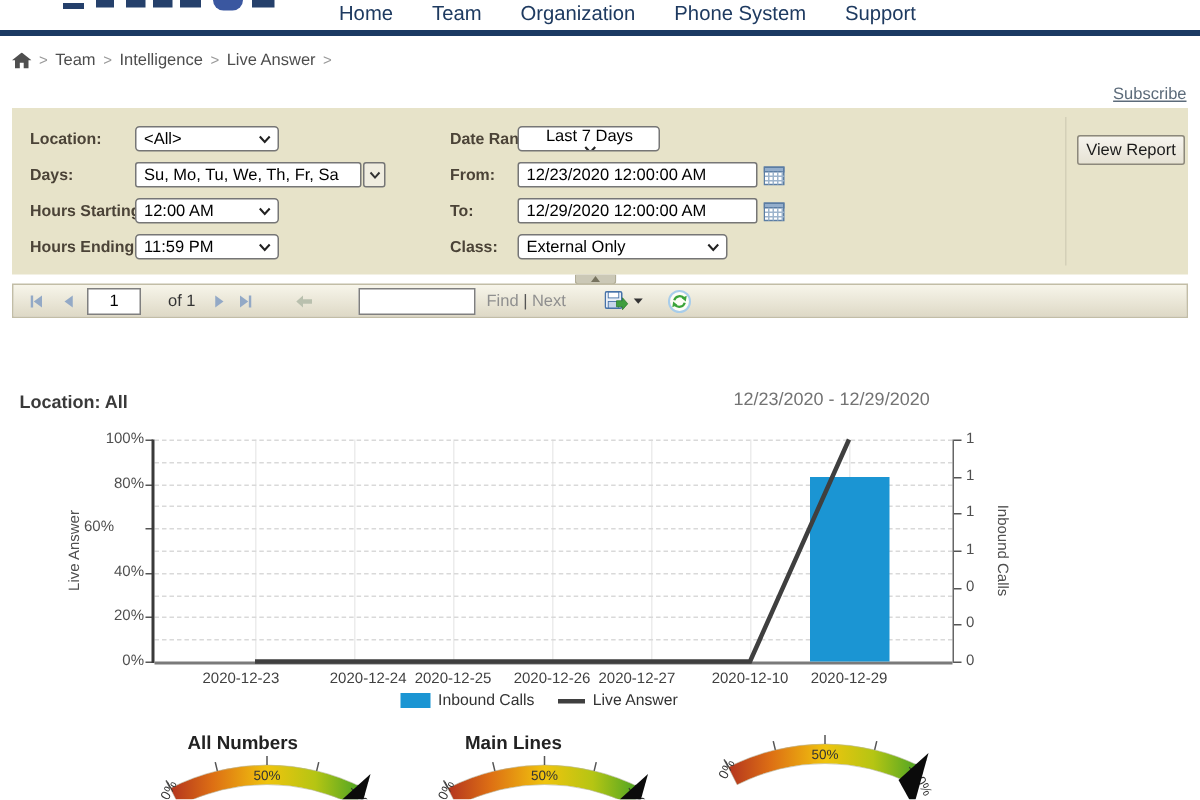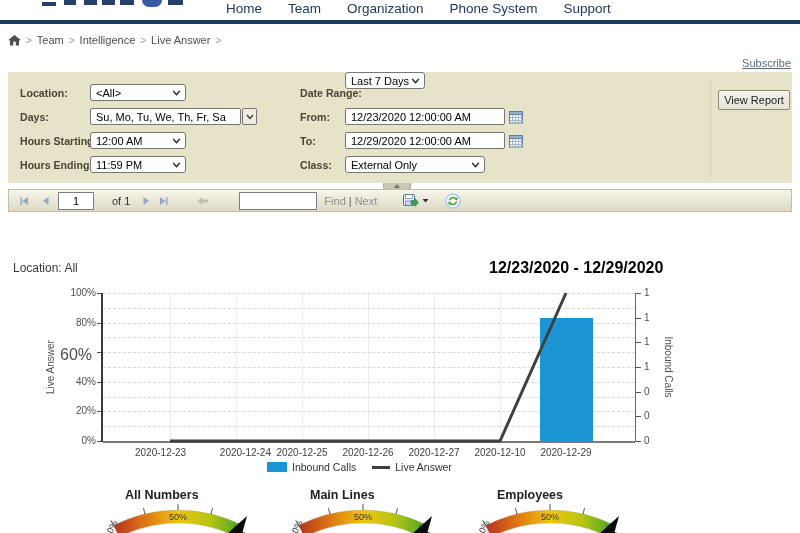--- a/index.html
+++ b/index.html
@@ -37,22 +37,22 @@
       border:1px solid #c2bda6;box-sizing:border-box;display:flex;align-items:center;}
   .tbtn{display:flex;align-items:center;justify-content:center;cursor:pointer;}
   .page-input{width:30px;height:14px;border:1px solid #7f7f7f;font-size:11px;text-align:center;font-family:inherit;}
   .of-label{font-size:11px;color:#333;margin-left:18px;}
   .find-input{width:72px;height:14px;border:1px solid #7f7f7f;font-family:inherit;}
   .findnext{font-size:11px;color:#8f8f8f;margin-left:7px;}
   .findnext b{color:#555;font-weight:normal;margin:0 3px;}
   
   .headline{position:absolute;left:17px;top:212px;font-size:20px;color:#4c4c4c;}
   .hl-value{display:inline-block;width:66px;text-align:center;vertical-align:top;color:#79a420;font-weight:bold;line-height:23px;}
-  .loc-line{position:absolute;left:13px;top:261px;font-size:12px;color:#3a3a3a;}
-  .date-line{position:absolute;left:489px;top:259px;font-size:16px;color:#000000;font-weight:bold;}
+  .loc-line{position:absolute;left:13px;top:261px;font-size:12px;color:#3a3a3a;font-weight:bold;}
+  .date-line{position:absolute;left:489px;top:259px;font-size:12px;color:#737373;}
   #chart-area{position:absolute;left:0;top:280px;width:800px;height:215px;}
   .axis-title{position:absolute;font-size:10px;color:#4f4f4f;white-space:nowrap;}
   
   .gauge{position:absolute;top:488px;width:142px;}
   .gtitle{font-size:12.5px;font-weight:bold;color:#222;margin:0 0 0 17px;}
 </style>
 </head>
 <body>
 
 <div class="page">
@@ -120,21 +120,21 @@
 
     <span class="flabel" style="left:12px;top:87px;">Hours Ending:</span>
     <div class="sel" style="left:82px;top:84px;width:96px;">
       <span>11:59 PM</span>
       <svg width="9" height="6">
           <path d="M1.2 1 L4.5 4.6 L7.8 1" fill="none" stroke="#222" stroke-width="1.4"></path>
         </svg>
     </div>
 
     <span class="flabel" style="left:292px;top:15px;">Date Range:</span>
-    <div class="sel" style="left:337px;top:0;width:80px;">
+    <div class="sel" style="left:337px;top:12px;width:95px;flex-direction:column;">
       <span>Last 7 Days</span>
       <svg width="9" height="6">
           <path d="M1.2 1 L4.5 4.6 L7.8 1" fill="none" stroke="#222" stroke-width="1.4"></path>
         </svg>
     </div>
 
     <span class="flabel" style="left:292px;top:39px;">From:</span>
     <div class="inputbox" style="left:337px;top:36px;width:160px;">
       <span>12/23/2020 12:00:00 AM</span>
     </div>
@@ -251,21 +251,21 @@
       <div style="position: absolute; left: 103px; top: 57.4px; width: 532px; height: 0px; border-top: 1px dashed rgb(217, 217, 217);"></div>
       <div style="position: absolute; left: 103px; top: 42.6px; width: 532px; height: 0px; border-top: 1px dashed rgb(217, 217, 217);"></div>
       <div style="position: absolute; left: 103px; top: 27.8px; width: 532px; height: 0px; border-top: 1px dashed rgb(217, 217, 217);"></div>
       <div style="position: absolute; left: 103px; top: 13px; width: 532px; height: 0px; border-top: 1px dashed rgb(217, 217, 217);"></div>
       <div style="position: absolute; left: 56px; top: 155px; width: 40px; text-align: right; font-size: 10px; color: rgb(79, 79, 79);">0%</div>
       <div style="position: absolute; left: 97px; top: 161px; width: 5px; height: 1px; background: rgb(85, 85, 85);"></div>
       <div style="position: absolute; left: 56px; top: 125.4px; width: 40px; text-align: right; font-size: 10px; color: rgb(79, 79, 79);">20%</div>
       <div style="position: absolute; left: 97px; top: 131.4px; width: 5px; height: 1px; background: rgb(85, 85, 85);"></div>
       <div style="position: absolute; left: 56px; top: 95.8px; width: 40px; text-align: right; font-size: 10px; color: rgb(79, 79, 79);">40%</div>
       <div style="position: absolute; left: 97px; top: 101.8px; width: 5px; height: 1px; background: rgb(85, 85, 85);"></div>
-      <div style="position: absolute; left: 56px; top: 66.2px; width: 40px; text-align: center; font-size: 16px; color: rgb(79, 79, 79);">60%</div>
+      <div style="position: absolute; left: 56px; top: 66.2px; width: 40px; text-align: left; font-size: 10px; color: rgb(79, 79, 79);">60%</div>
       <div style="position: absolute; left: 97px; top: 72.2px; width: 5px; height: 1px; background: rgb(85, 85, 85);"></div>
       <div style="position: absolute; left: 56px; top: 36.6px; width: 40px; text-align: right; font-size: 10px; color: rgb(79, 79, 79);">80%</div>
       <div style="position: absolute; left: 97px; top: 42.6px; width: 5px; height: 1px; background: rgb(85, 85, 85);"></div>
       <div style="position: absolute; left: 56px; top: 7px; width: 40px; text-align: right; font-size: 10px; color: rgb(79, 79, 79);">100%</div>
       <div style="position: absolute; left: 97px; top: 13px; width: 5px; height: 1px; background: rgb(85, 85, 85);"></div>
       <div style="position: absolute; left: 636px; top: 13px; width: 5px; height: 1px; background: rgb(85, 85, 85);"></div>
       <div style="position: absolute; left: 644px; top: 7px; width: 14px; font-size: 10px; color: rgb(79, 79, 79);">1</div>
       <div style="position: absolute; left: 636px; top: 37.6667px; width: 5px; height: 1px; background: rgb(85, 85, 85);"></div>
       <div style="position: absolute; left: 644px; top: 31.6667px; width: 14px; font-size: 10px; color: rgb(79, 79, 79);">1</div>
       <div style="position: absolute; left: 636px; top: 62.3333px; width: 5px; height: 1px; background: rgb(85, 85, 85);"></div>
@@ -278,21 +278,21 @@
       <div style="position: absolute; left: 644px; top: 130.333px; width: 14px; font-size: 10px; color: rgb(79, 79, 79);">0</div>
       <div style="position: absolute; left: 636px; top: 161px; width: 5px; height: 1px; background: rgb(85, 85, 85);"></div>
       <div style="position: absolute; left: 644px; top: 155px; width: 14px; font-size: 10px; color: rgb(79, 79, 79);">0</div>
       <div style="position: absolute; left: 101px; top: 13px; width: 2px; height: 149px; background: rgb(58, 58, 58);"></div>
       <div style="position: absolute; left: 635px; top: 13px; width: 1px; height: 149px; background: rgb(102, 102, 102);"></div>
       <div style="position: absolute; left: 103px; top: 161px; width: 532px; height: 1.6px; background: rgb(122, 122, 122);"></div>
       <div style="position: absolute; left: 135px; top: 167px; width: 70px; font-size: 10px; color: rgb(63, 63, 63);">2020-12-23</div>
       <div style="position: absolute; left: 201px; top: 167px; width: 70px; text-align: right; font-size: 10px; color: rgb(63, 63, 63);">2020-12-24</div>
       <div style="position: absolute; left: 267px; top: 167px; width: 70px; text-align: center; font-size: 10px; color: rgb(63, 63, 63);">2020-12-25</div>
       <div style="position: absolute; left: 333px; top: 167px; width: 70px; text-align: center; font-size: 10px; color: rgb(63, 63, 63);">2020-12-26</div>
-      <div style="position: absolute; left: 399px; top: 167px; width: 70px; text-align: center; font-size: 10px; color: rgb(63, 63, 63);">2020-12-27</div>
+      <div style="position: absolute; left: 399px; top: 167px; width: 70px; text-align: left; font-size: 10px; color: rgb(63, 63, 63);">2020-12-27</div>
       <div style="position: absolute; left: 465px; top: 167px; width: 70px; text-align: center; font-size: 10px; color: rgb(63, 63, 63);">2020-12-10</div>
       <div style="position: absolute; left: 531px; top: 167px; width: 70px; text-align: center; font-size: 10px; color: rgb(63, 63, 63);">2020-12-29</div>
       <div style="position: absolute; left: 540px; top: 37.6667px; width: 53px; height: 123.333px; background: rgb(27, 149, 211);"></div>
       <svg width="700" height="200" style="position:absolute;left:0;top:0;overflow:visible;pointer-events:none;">
         <polyline points="170,161 236,161 302,161 368,161 434,161 500,161 566,13" fill="none" stroke="#3f3f3f" stroke-width="3"></polyline>
       </svg>
       <div style="position: absolute; left: 267px; top: 181px; display: flex; gap: 16px; align-items: center; font-size: 10.5px; color: rgb(51, 51, 51);">
         <span style="display:flex;align-items:center;gap:5px;"><span style="width:20px;height:10px;background:#1b95d3;display:inline-block;"></span>Inbound Calls</span>
         <span style="display:flex;align-items:center;gap:5px;"><span style="width:18px;height:3px;background:#3f3f3f;display:inline-block;"></span>Live Answer</span>
       </div>
@@ -332,21 +332,20 @@
         </defs>
         <path d="M5.5 23.5 A142 142 0 0 1 134.5 23.5 L128.6 35.1 A129 129 0 0 0 11.4 35.1 Z" fill="url(#gg1)" stroke="#b7b7a0" stroke-width="0.4"></path>
         <path d="M70 8 L70 2 M103.1 11.9 L104.5 6.1 M36.9 11.9 L35.5 6.1 M134.5 23.5 L137.3 18.2 M5.5 23.5 L2.7 18.2" stroke="#555" stroke-width="1" fill="none"></path>
         <text x="70" y="18" text-anchor="middle" font-size="9" fill="#333">50%</text>
         <text x="4" y="32" font-size="9" fill="#333" transform="rotate(-62 4 32)">0%</text>
         <text x="131" y="33" text-anchor="middle" font-size="9" fill="#333" transform="rotate(62 131 33)">100%</text>
         <polygon points="139,14 119,32 129,50" fill="#0b0b0b"></polygon>
       </svg>
     </div>
     <div class="gauge" style="left: 480px;">
-      <div class="gtitle">Employees</div>
       <svg width="142" height="60" viewBox="0 0 142 60" style="overflow:visible;display:block;">
         <defs>
           <linearGradient id="gg2" x1="0" y1="0" x2="1" y2="0">
             <stop offset="0" stop-color="#b3341f"></stop>
             <stop offset="0.22" stop-color="#dd6f14"></stop>
             <stop offset="0.5" stop-color="#f0c40e"></stop>
             <stop offset="0.75" stop-color="#b5c513"></stop>
             <stop offset="1" stop-color="#44a226"></stop>
           </linearGradient>
         </defs>

